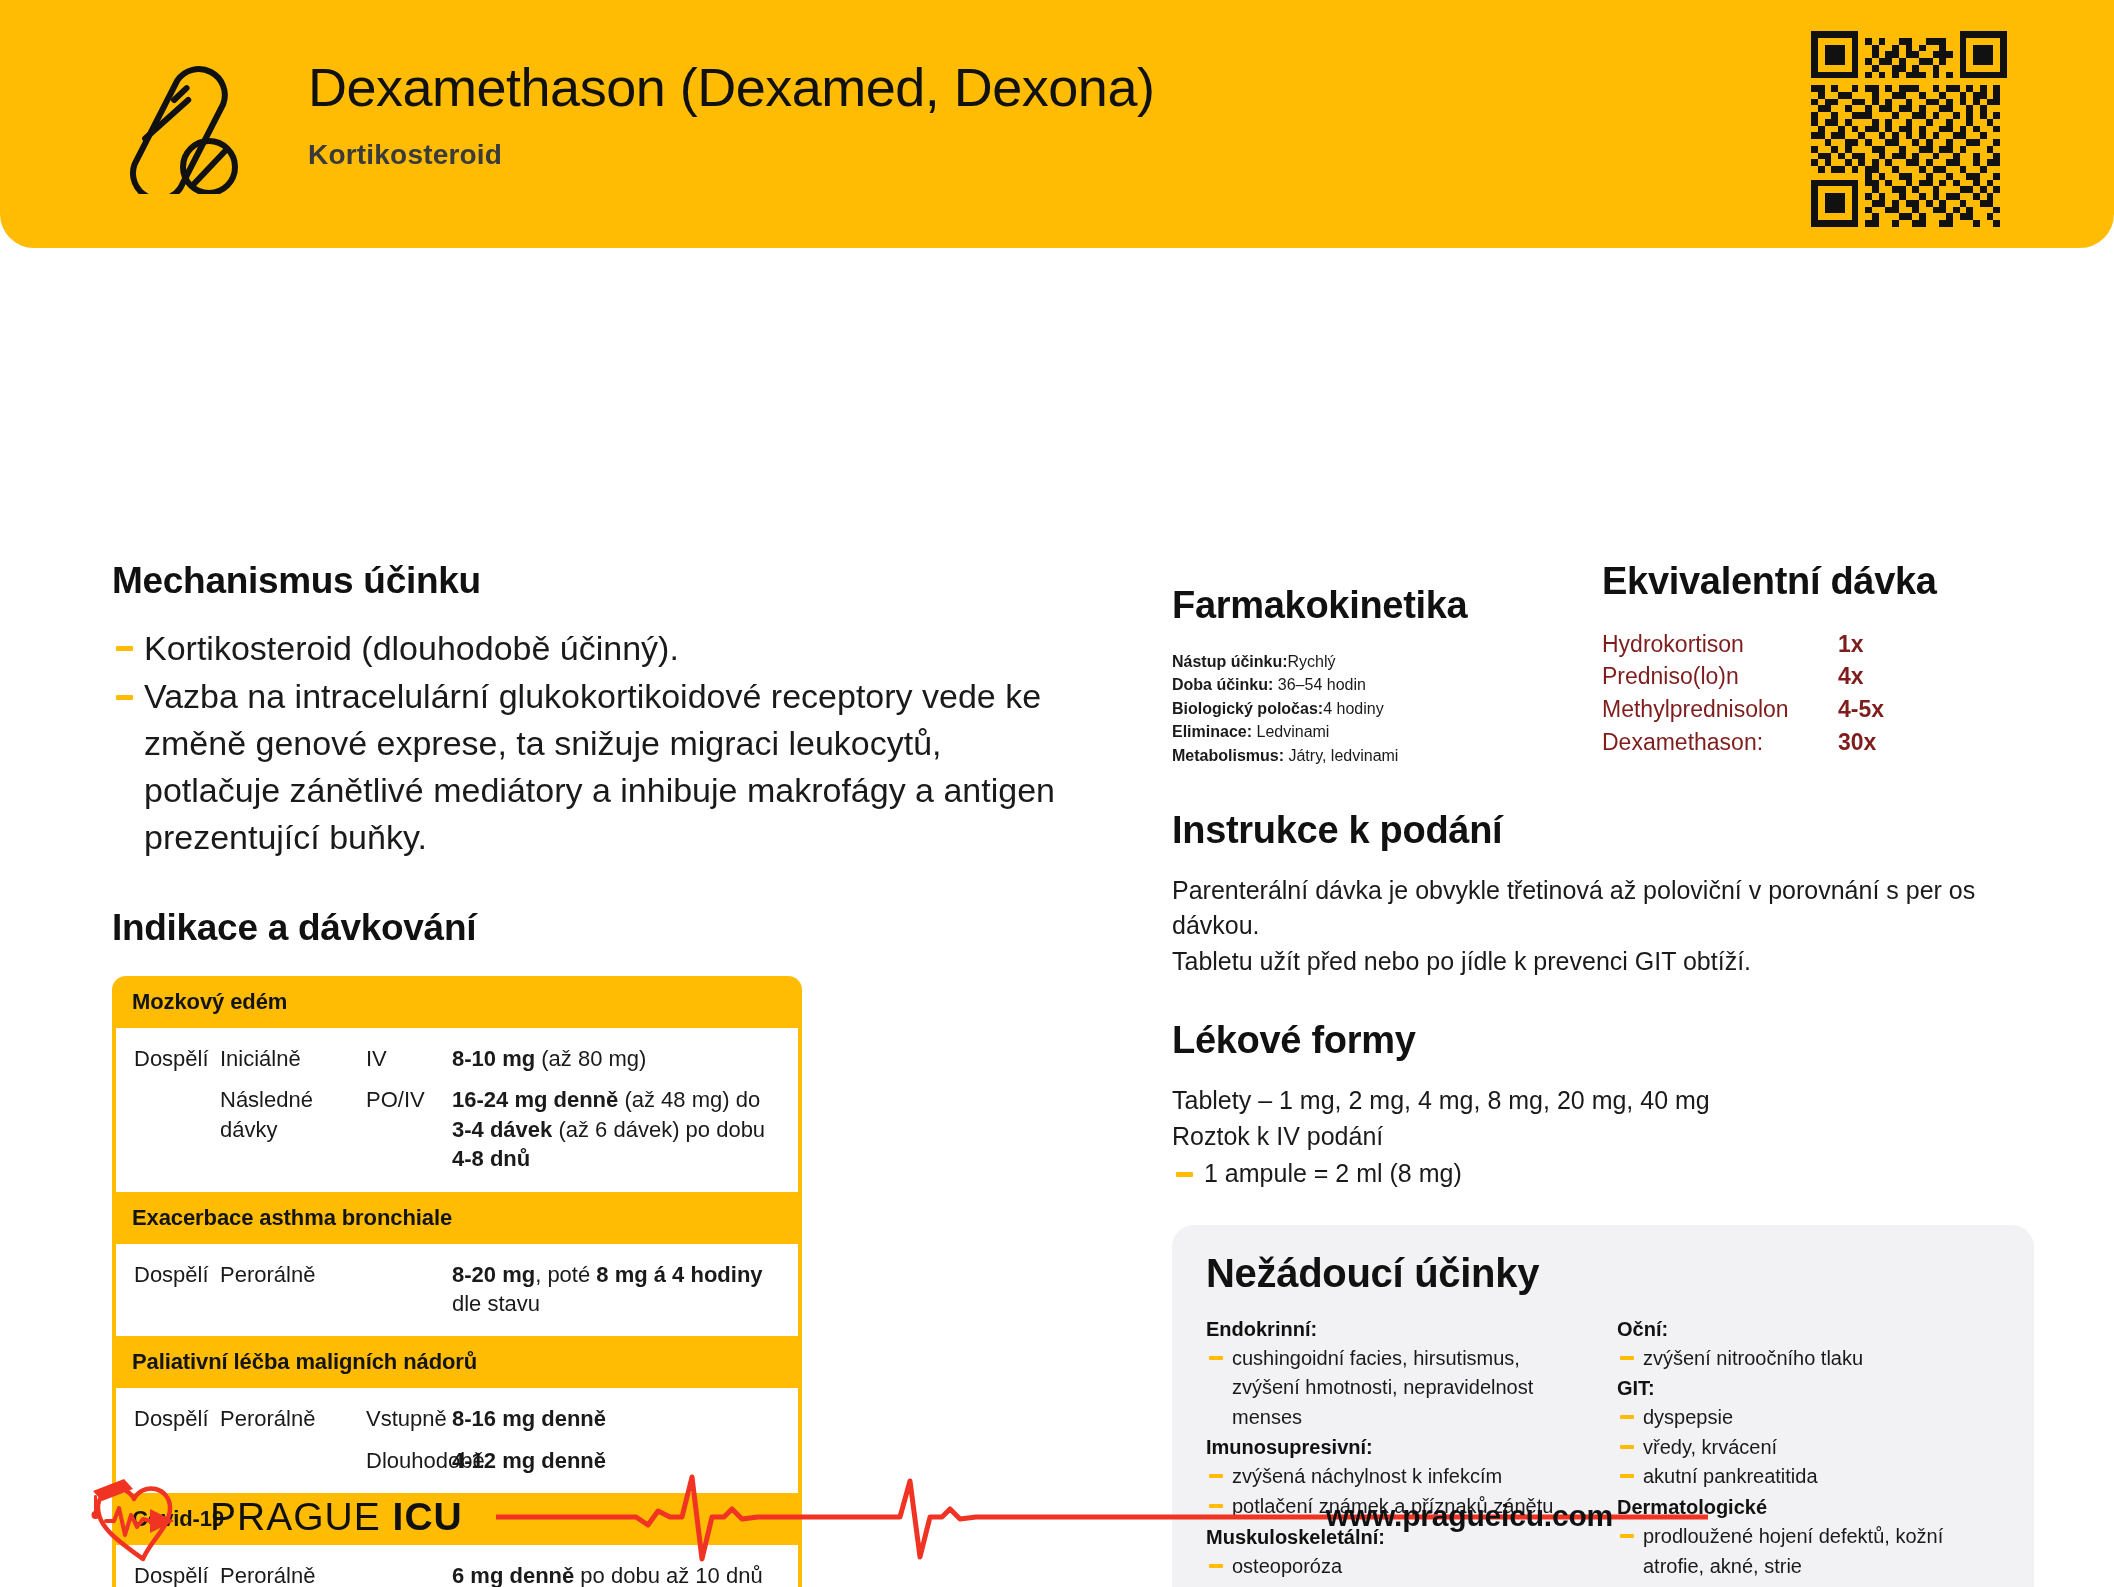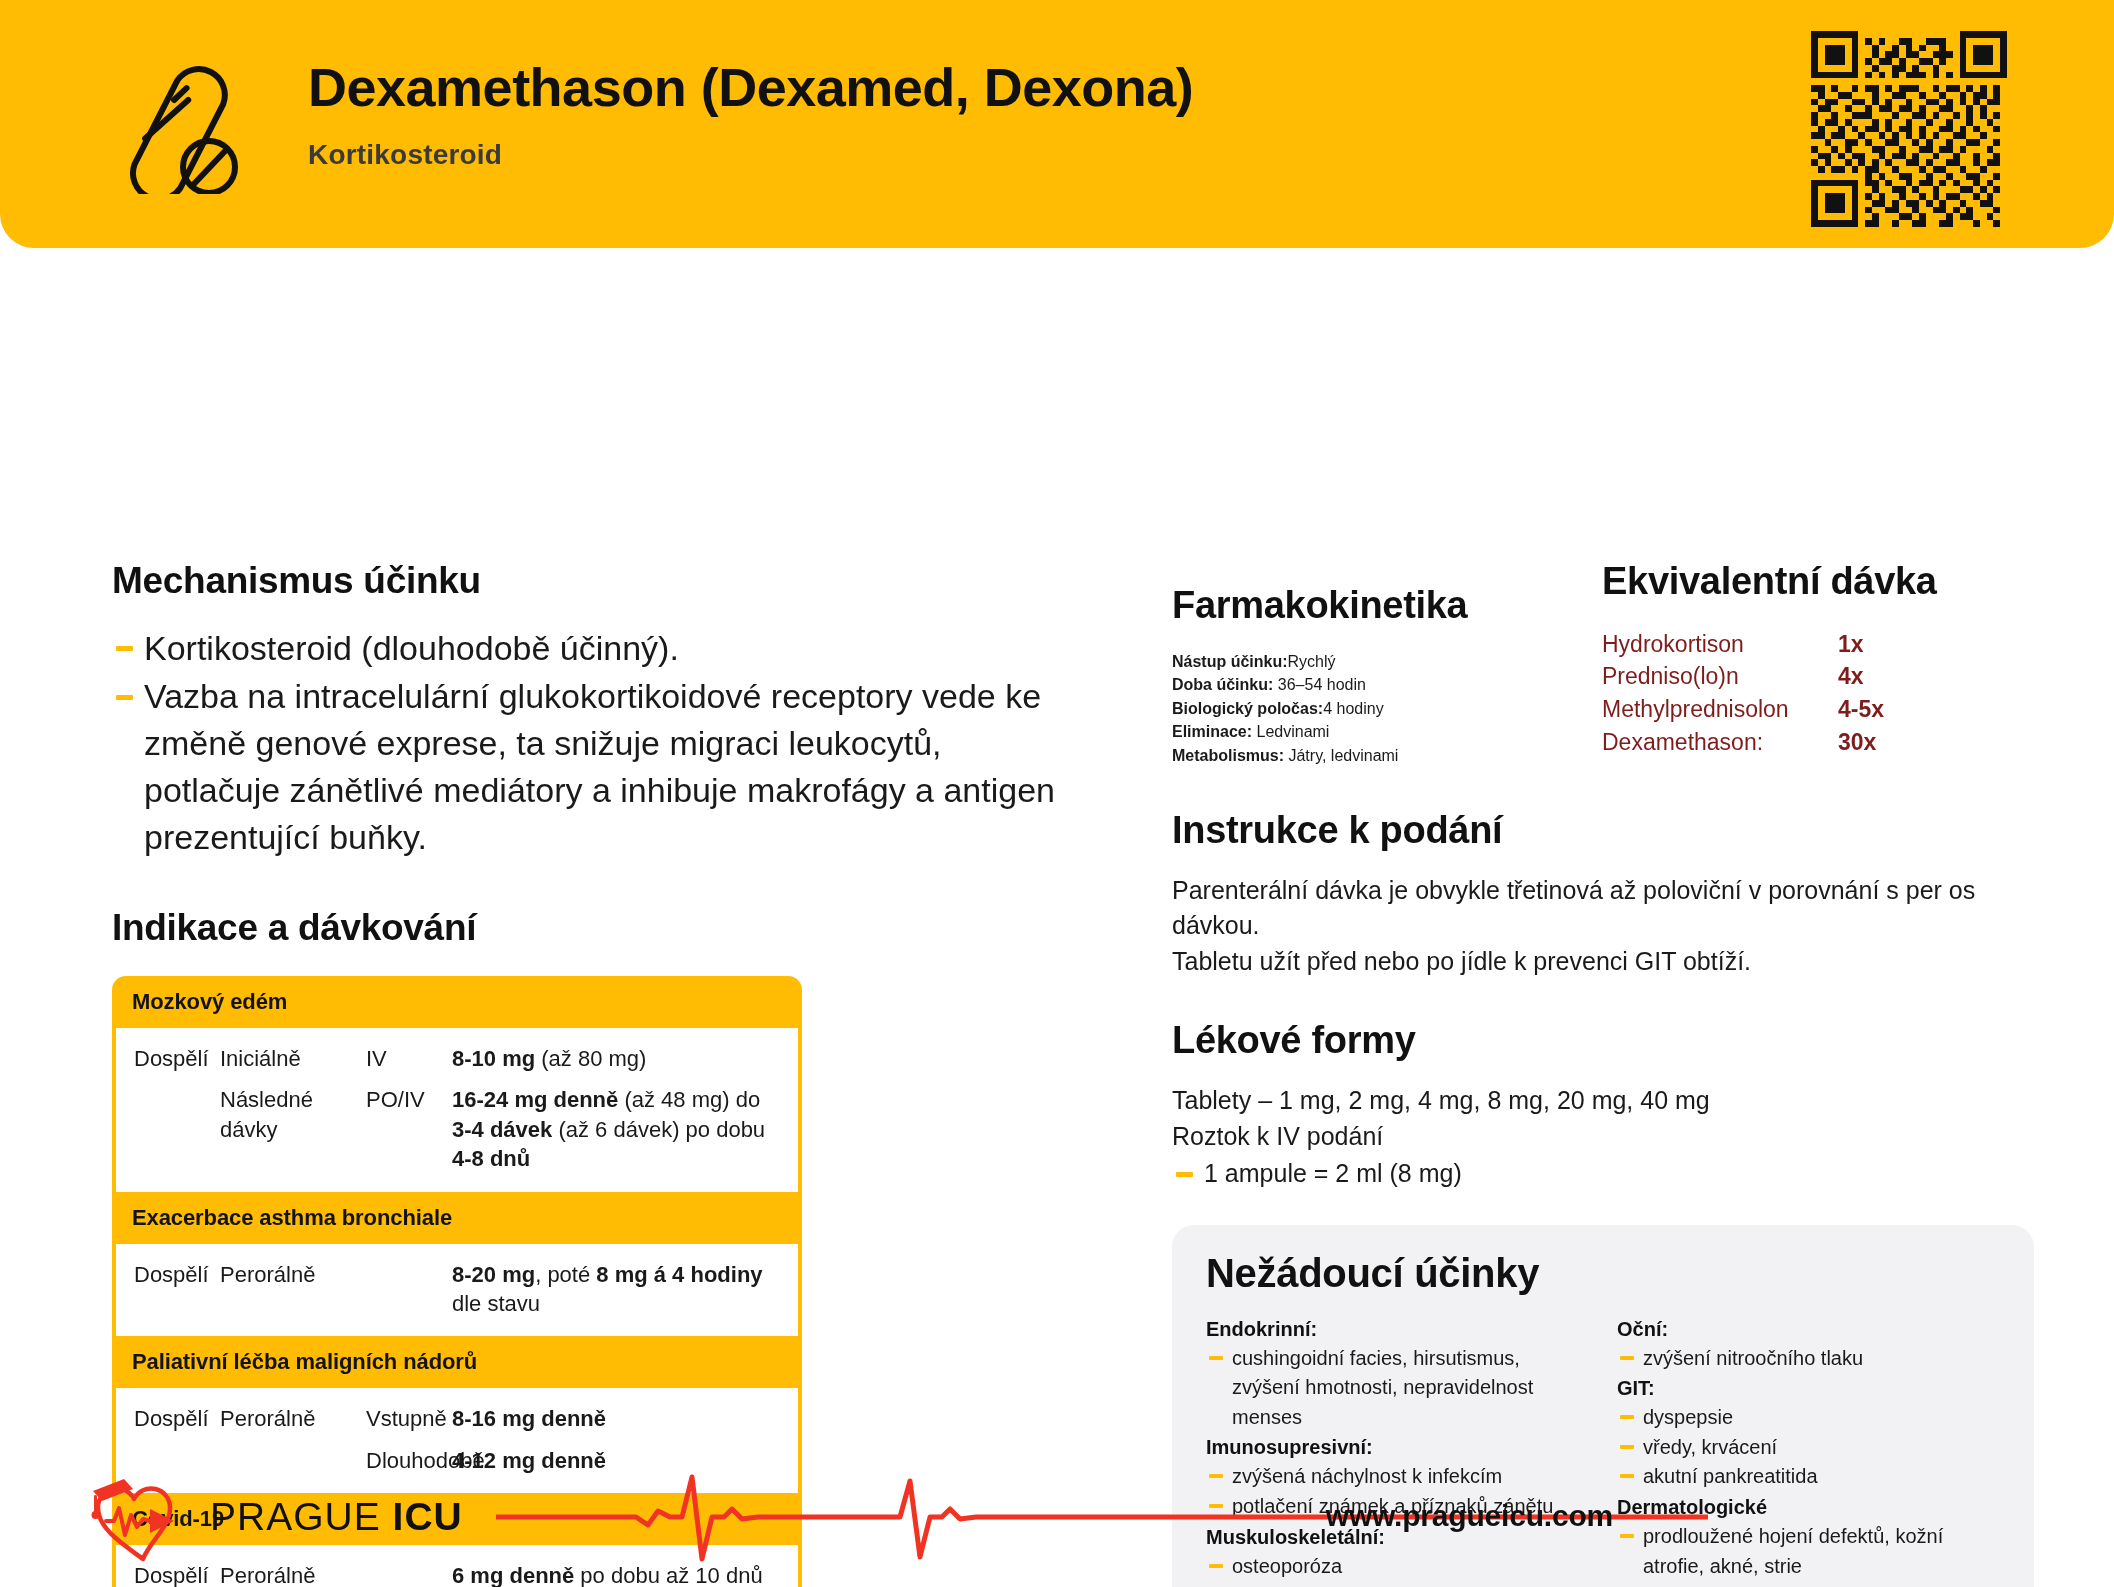--- a/index.html
+++ b/index.html
@@ -37,21 +37,21 @@
   }
 
   .header-text {
     position: absolute;
     left: 308px;
     top: 58px;
   }
 
   .header-title {
     font-size: 54px;
-    font-weight: 700;
+    font-weight: 400;
     color: #111111;
     letter-spacing: -0.5px;
     line-height: 1.1;
     white-space: nowrap;
   }
 
   .header-subtitle {
     margin-top: 22px;
     font-size: 28px;
     font-weight: 700;

